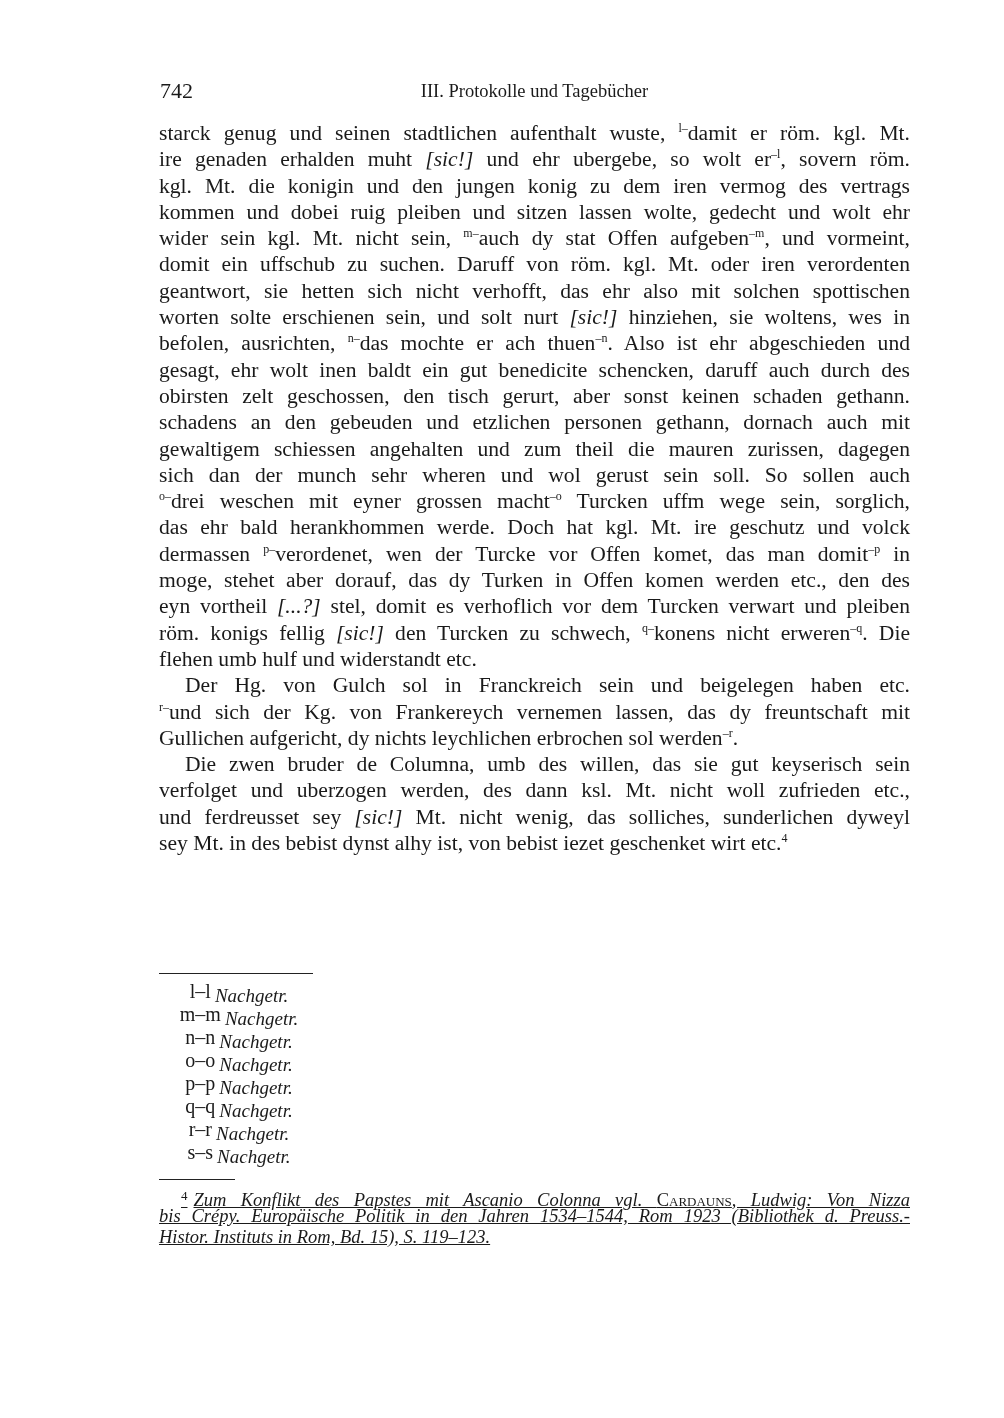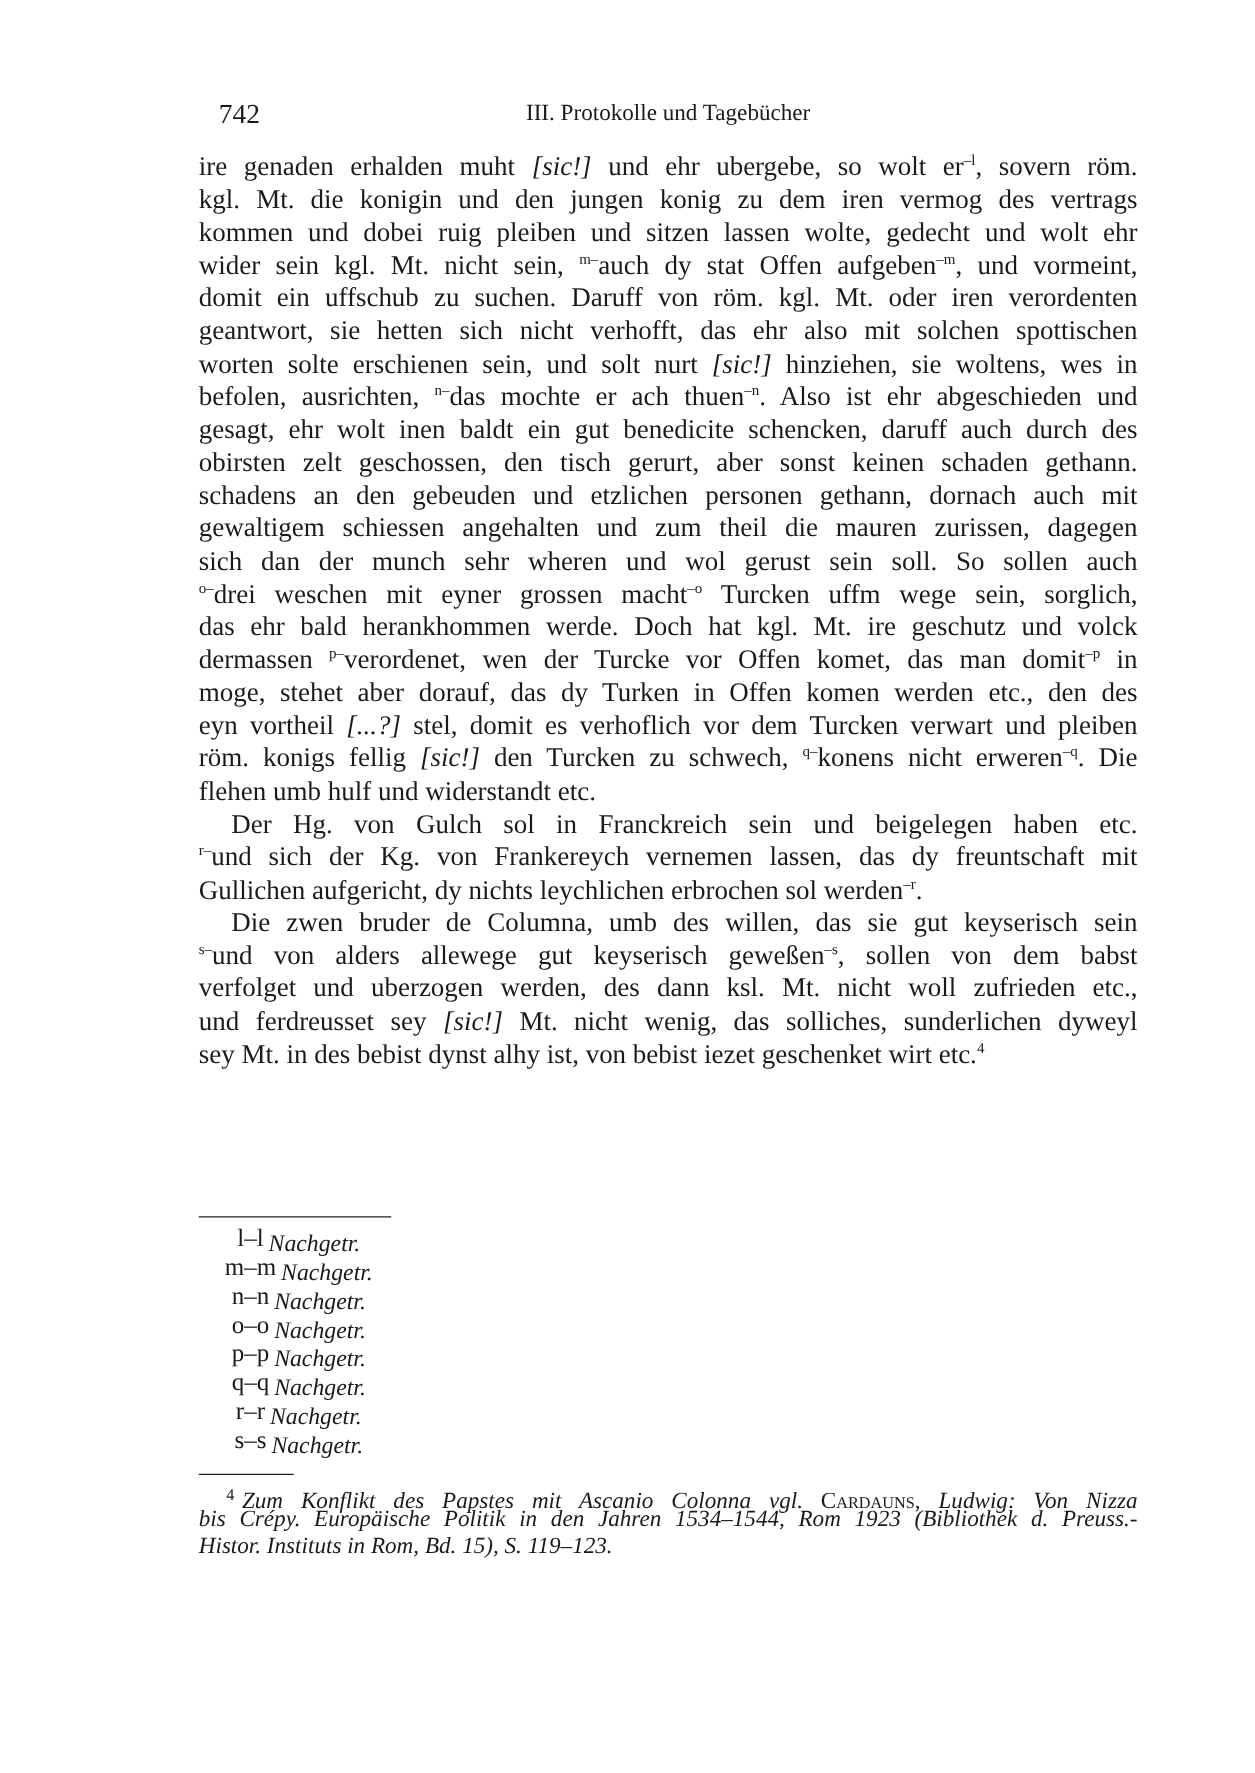--- a/index.html
+++ b/index.html
@@ -18,21 +18,21 @@
     .running-head {
       position: absolute;
       top: 78px;
       left: 159px;
       width: 751px;
       height: 30px;
       font-size: 20px;
     }
     .page-number {
       position: absolute;
-      left: 16px;
+      left: 1px;
       top: 0;
       font-size: 22px;
     }
     .header-title {
       position: absolute;
       left: 0;
       right: 0;
       top: 3px;
       text-align: center;
       font-size: 18.5px;
@@ -105,20 +105,21 @@
       background: #222;
     }
     .footnote {
       position: absolute;
       top: 1185px;
       left: 159px;
       width: 751px;
       font-size: 18.5px;
       line-height: 21px;
       font-style: italic;
+      text-decoration: underline;
     }
     .footnote .fline {
       display: block;
       white-space: nowrap;
       text-align: justify;
       text-align-last: justify;
       height: 21px;
     }
     .footnote .fline.last {
       text-align-last: left;
@@ -140,20 +141,21 @@
 </head>
 <body>
 
 <div class="running-head">
   <span class="page-number">742</span>
   <span class="header-title">III. Protokolle und Tagebücher</span>
 </div>
 
 <div class="body-text">
 
+  <span class="line"><span>starck genug und seinen stadtlichen aufenthalt wuste, </span><sup class="mk">l–</sup><span>damit er röm. kgl. Mt.</span></span>
 
   <span class="line"><span>ire genaden erhalden muht </span><span class="ed">[sic!]</span><span> und ehr ubergebe, so wolt er</span><sup class="mk">–l</sup><span>, sovern röm.</span></span>
 
   <span class="line">kgl. Mt. die konigin und den jungen konig zu dem iren vermog des vertrags</span>
 
   <span class="line">kommen und dobei ruig pleiben und sitzen lassen wolte, gedecht und wolt ehr</span>
 
   <span class="line"><span>wider sein kgl. Mt. nicht sein, </span><sup class="mk">m–</sup><span>auch dy stat Offen aufgeben</span><sup class="mk">–m</sup><span>, und vormeint,</span></span>
 
   <span class="line">domit ein uffschub zu suchen. Daruff von röm. kgl. Mt. oder iren verordenten</span>
@@ -191,21 +193,20 @@
   <span class="line last">flehen umb hulf und widerstandt etc.</span>
 
   <span class="line indent">Der Hg. von Gulch sol in Franckreich sein und beigelegen haben etc.</span>
 
   <span class="line"><sup class="mk">r–</sup><span>und sich der Kg. von Frankereych vernemen lassen, das dy freuntschaft mit</span></span>
 
   <span class="line last"><span>Gullichen aufgericht, dy nichts leychlichen erbrochen sol werden</span><sup class="mk">–r</sup><span>.</span></span>
 
   <span class="line indent">Die zwen bruder de Columna, umb des willen, das sie gut keyserisch sein</span>
 
-  <span class="line"><sup class="mk">s–</sup><span>und von alders allewege gut keyserisch geweßen</span><sup class="mk">–s</sup><span>, sollen von dem babst</span></span>
 
   <span class="line">verfolget und uberzogen werden, des dann ksl. Mt. nicht woll zufrieden etc.,</span>
 
   <span class="line"><span>und ferdreusset sey </span><span class="ed">[sic!]</span><span> Mt. nicht wenig, das solliches, sunderlichen dyweyl</span></span>
 
   <span class="line last"><span>sey Mt. in des bebist dynst alhy ist, von bebist iezet geschenket wirt etc.</span><sup class="mk">4</sup></span>
 </div>
 
 <div class="fn-rule-1"></div>
 

